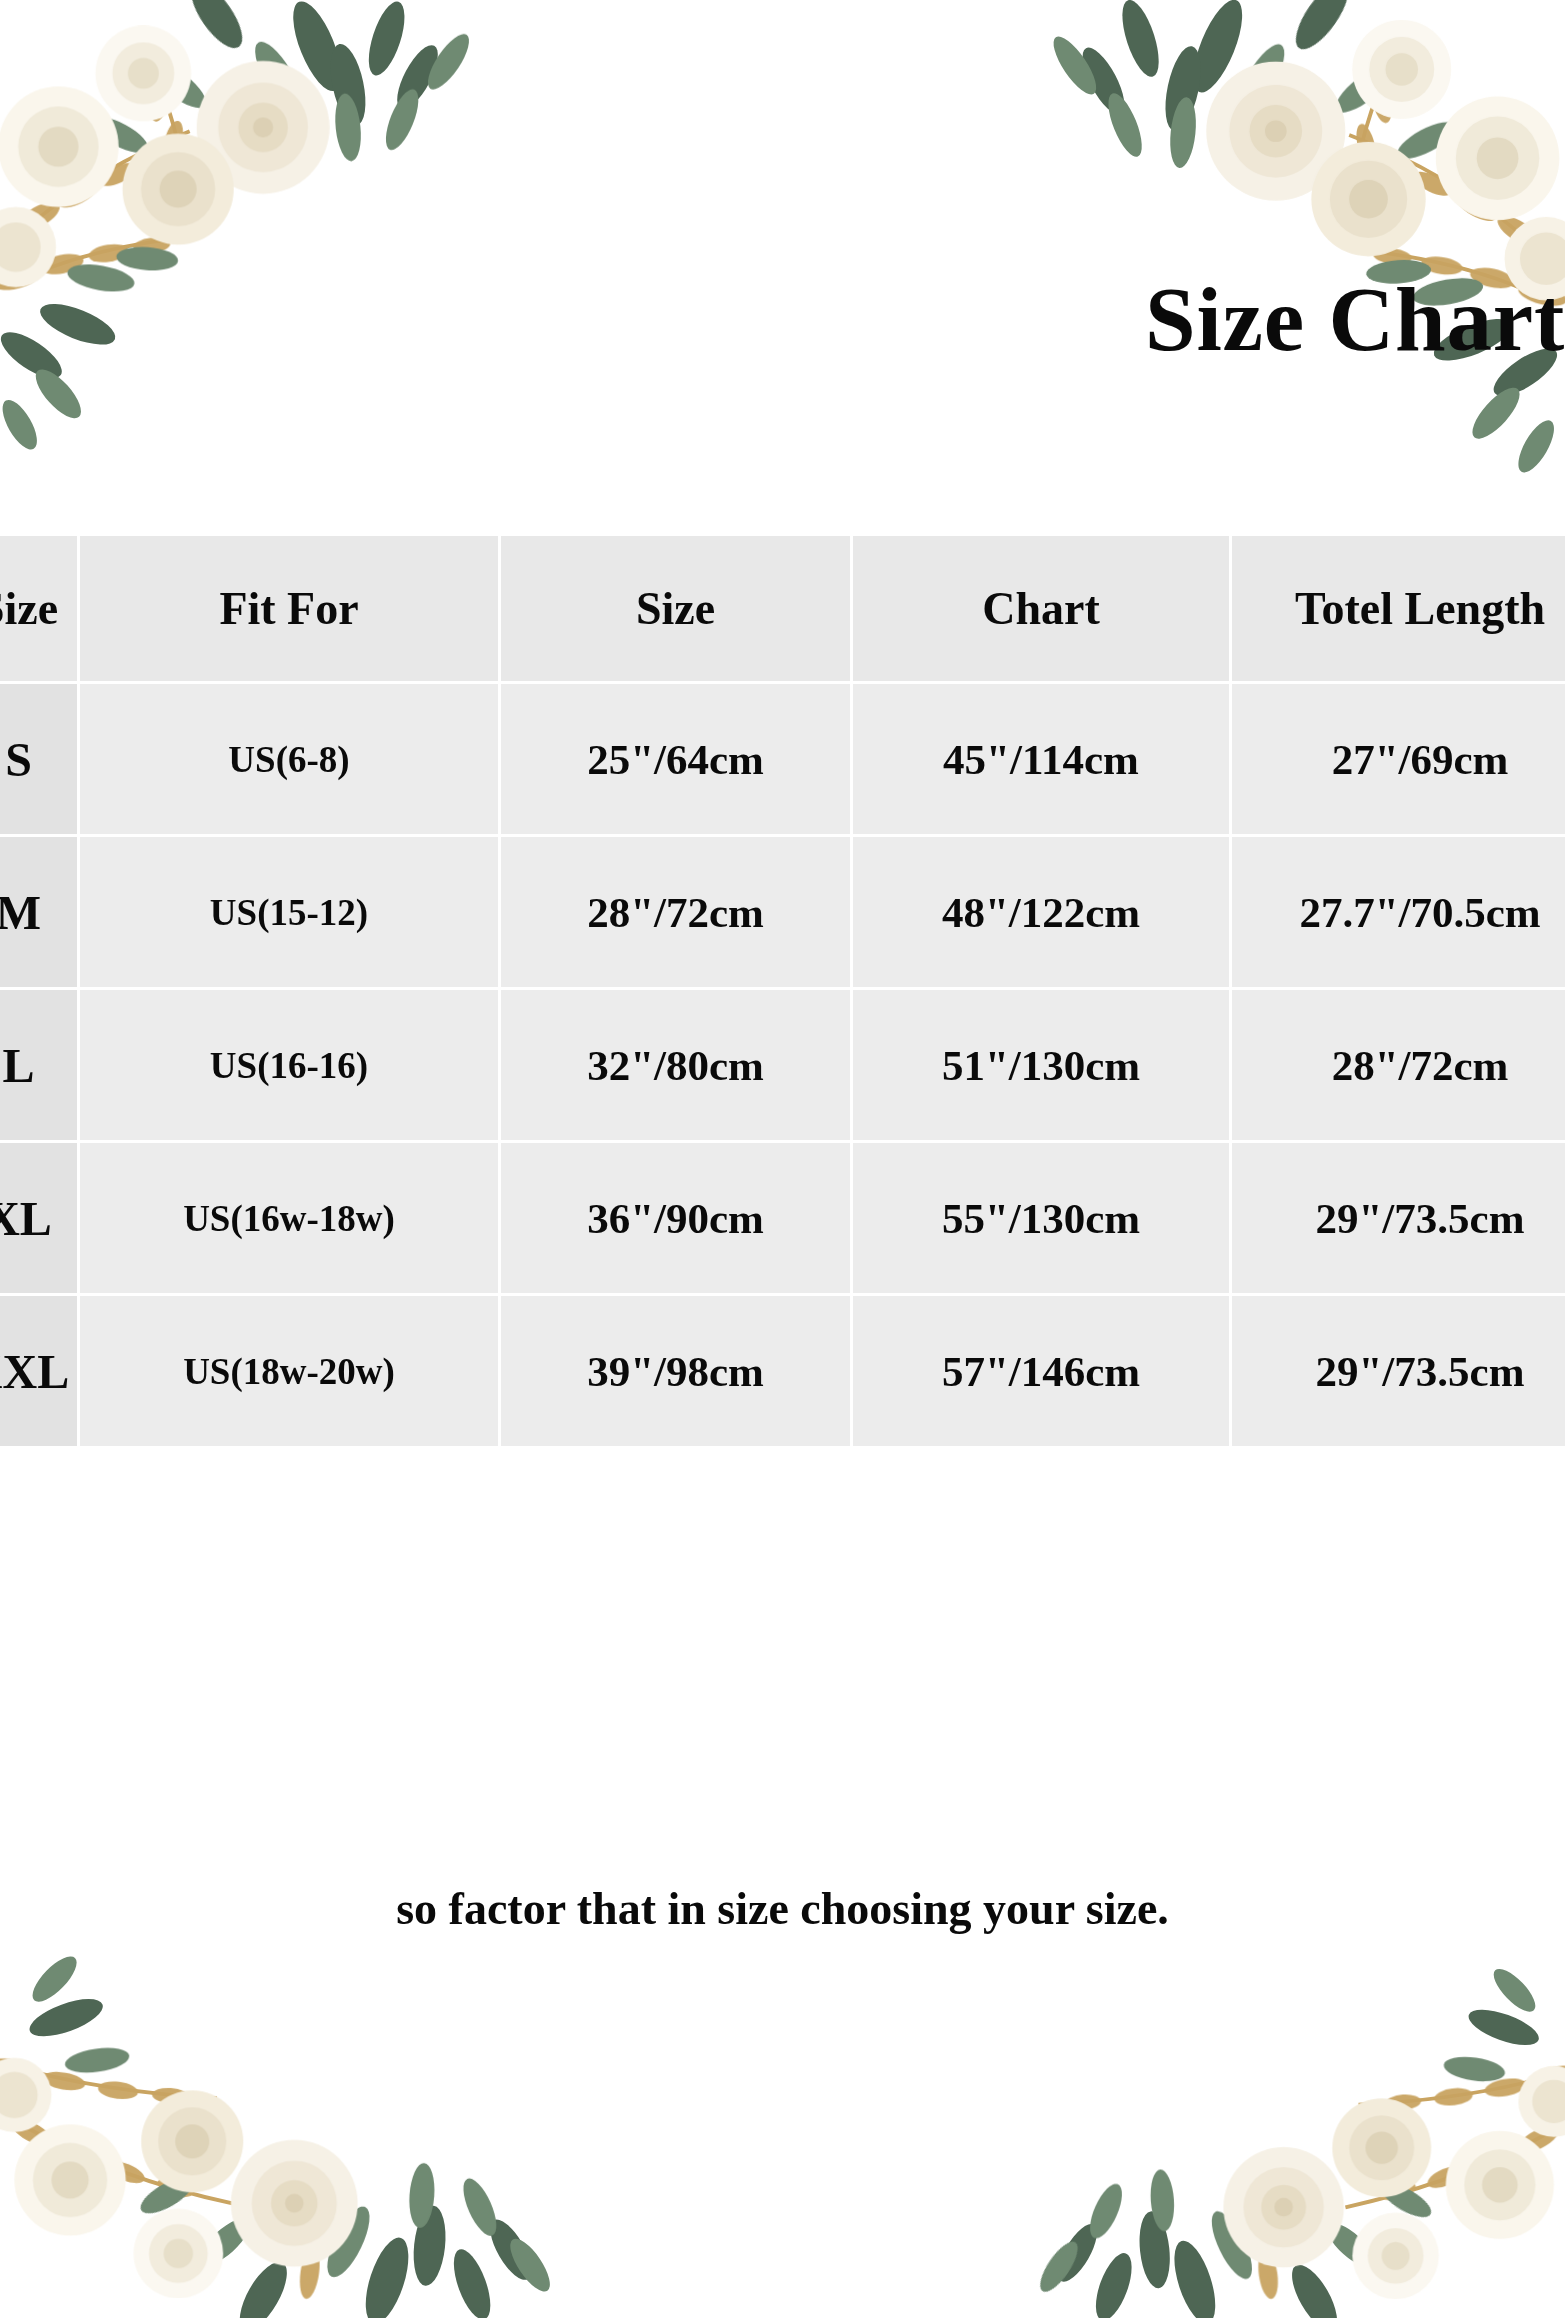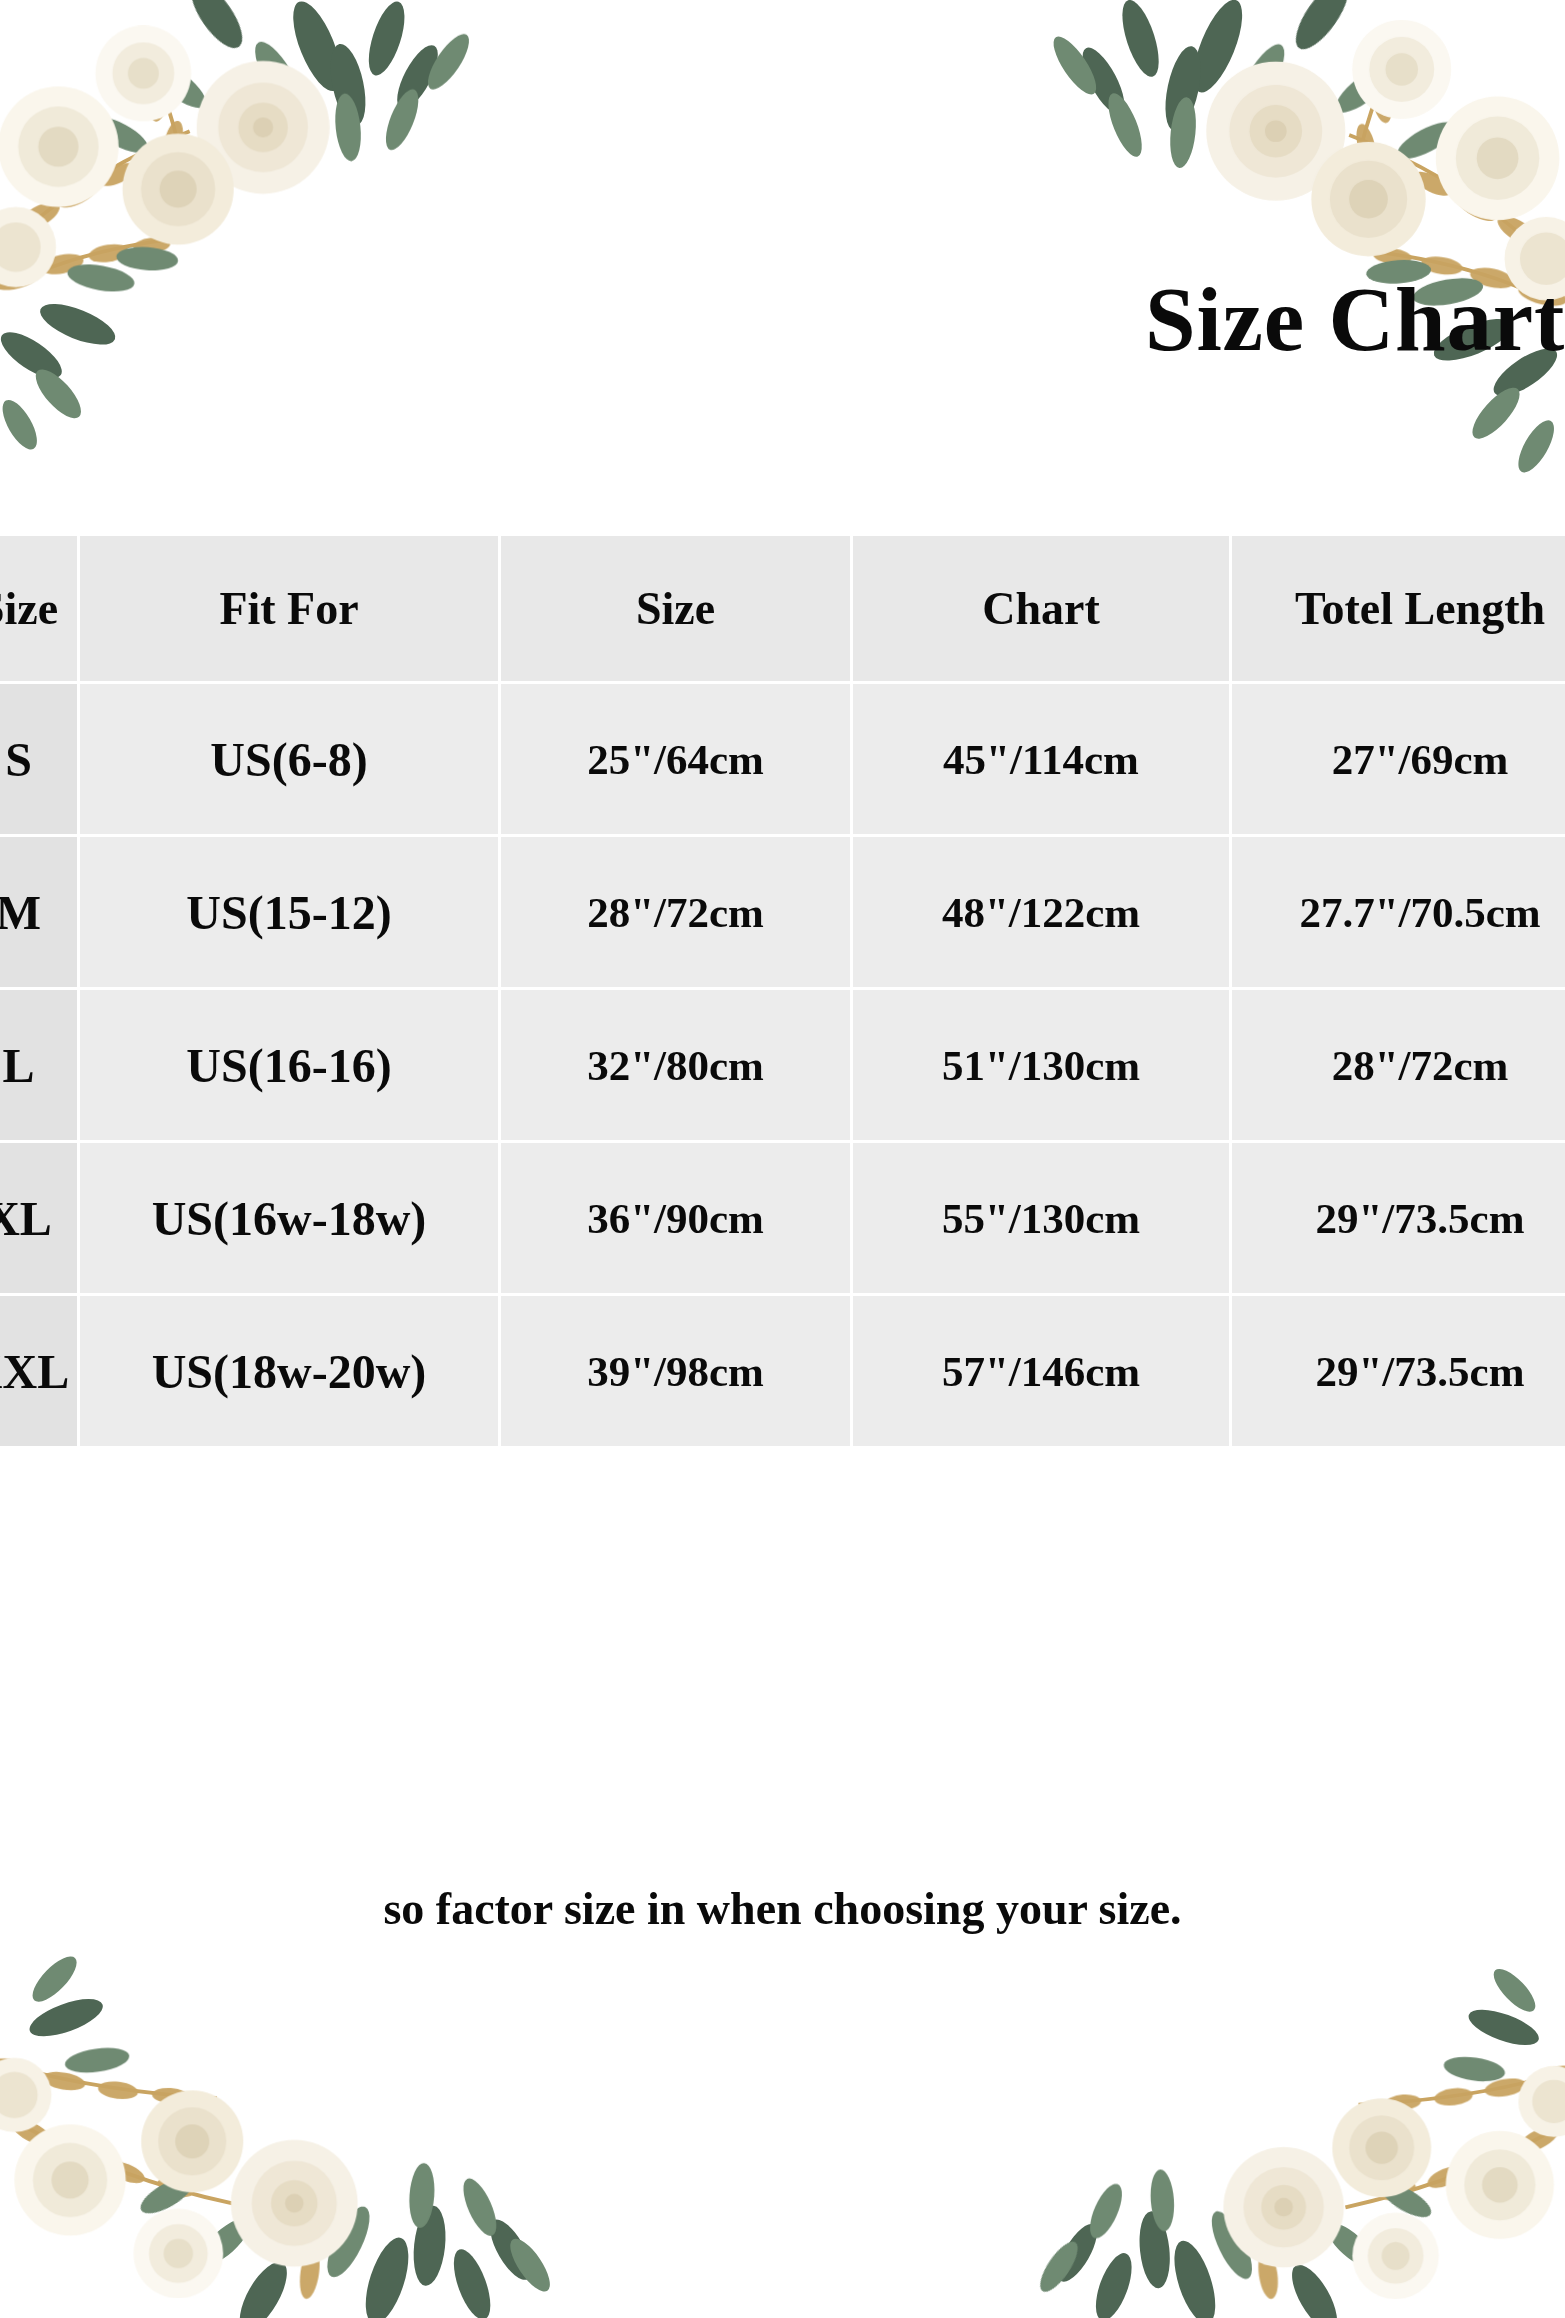--- a/index.html
+++ b/index.html
@@ -82,21 +82,21 @@
     background: #ececec;
     height: 148px;
     font-size: 43px;
     font-weight: 700;
   }
   table.size-chart tbody td.cell-size {
     background: #e2e2e2;
     font-size: 48px;
   }
   table.size-chart tbody td.cell-fit {
-    font-size: 48px;
+    font-size: 37px;
   }
 
   
   .note {
     position: absolute;
     top: 1878px;
     left: 0;
     width: 100%;
     text-align: center;
     z-index: 6;
@@ -433,15 +433,15 @@
         <td class="cell-fit">US(18w-20w)</td>
         <td>39"/98cm</td>
         <td>57"/146cm</td>
         <td>29"/73.5cm</td>
       </tr>
     </tbody>
   </table>
 </div>
 
 <div class="note">
-  <span class="line">so factor size in when choosing your size.</span>
+  <span class="line">so factor that in size choosing your size.</span>
 </div>
 
 
 </body></html>

